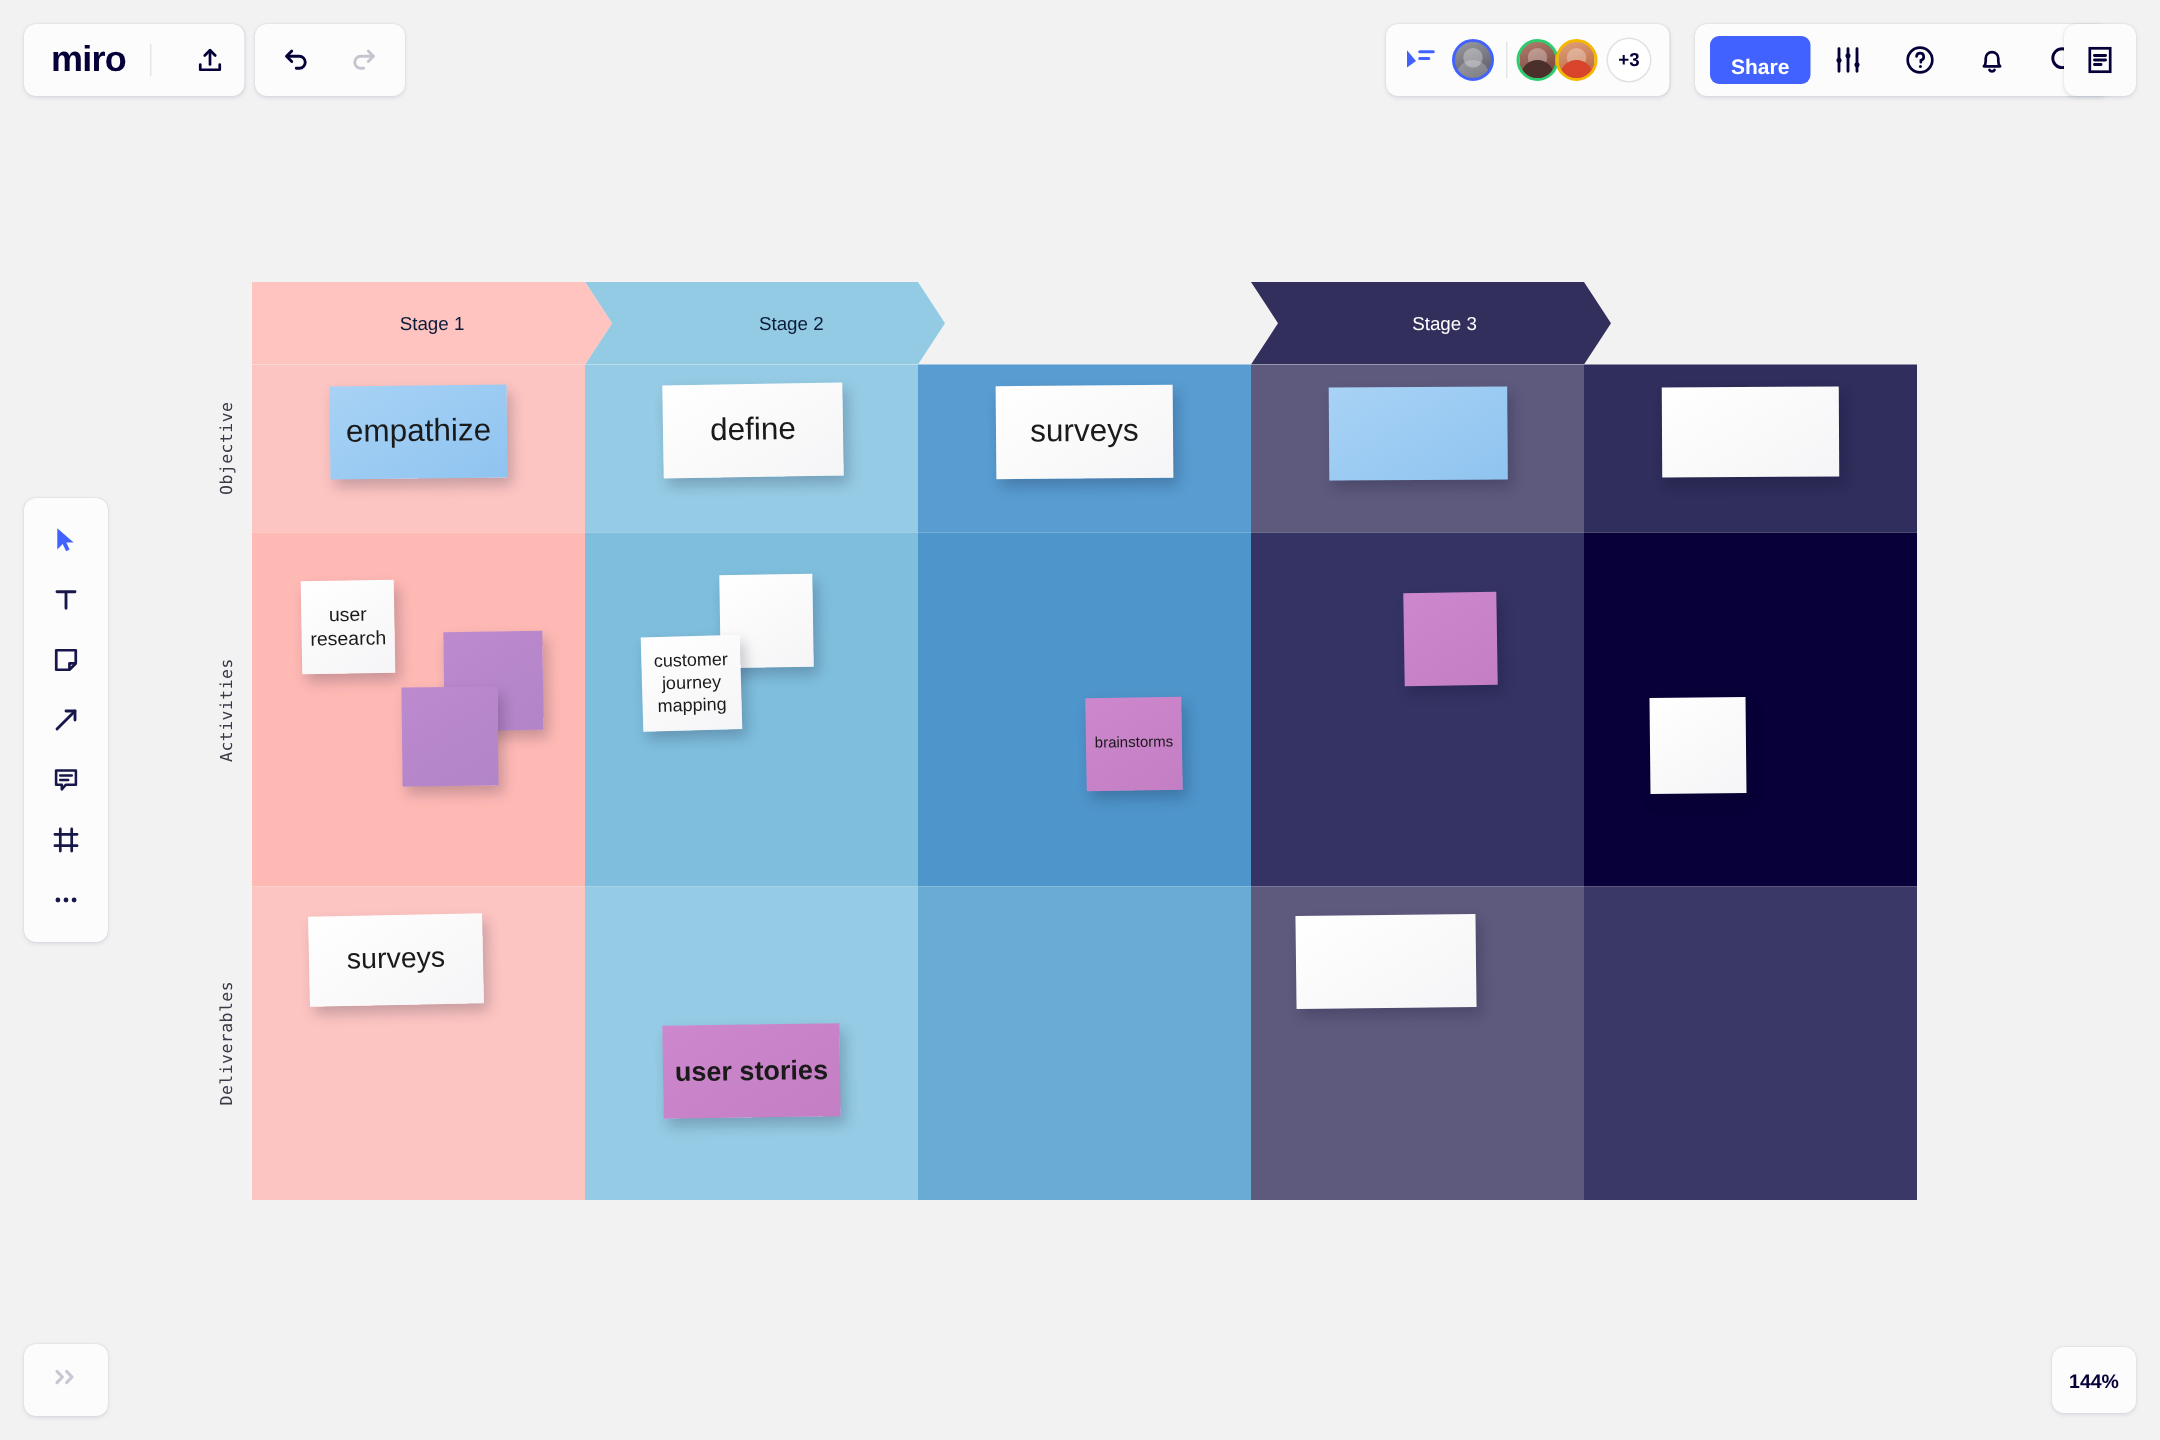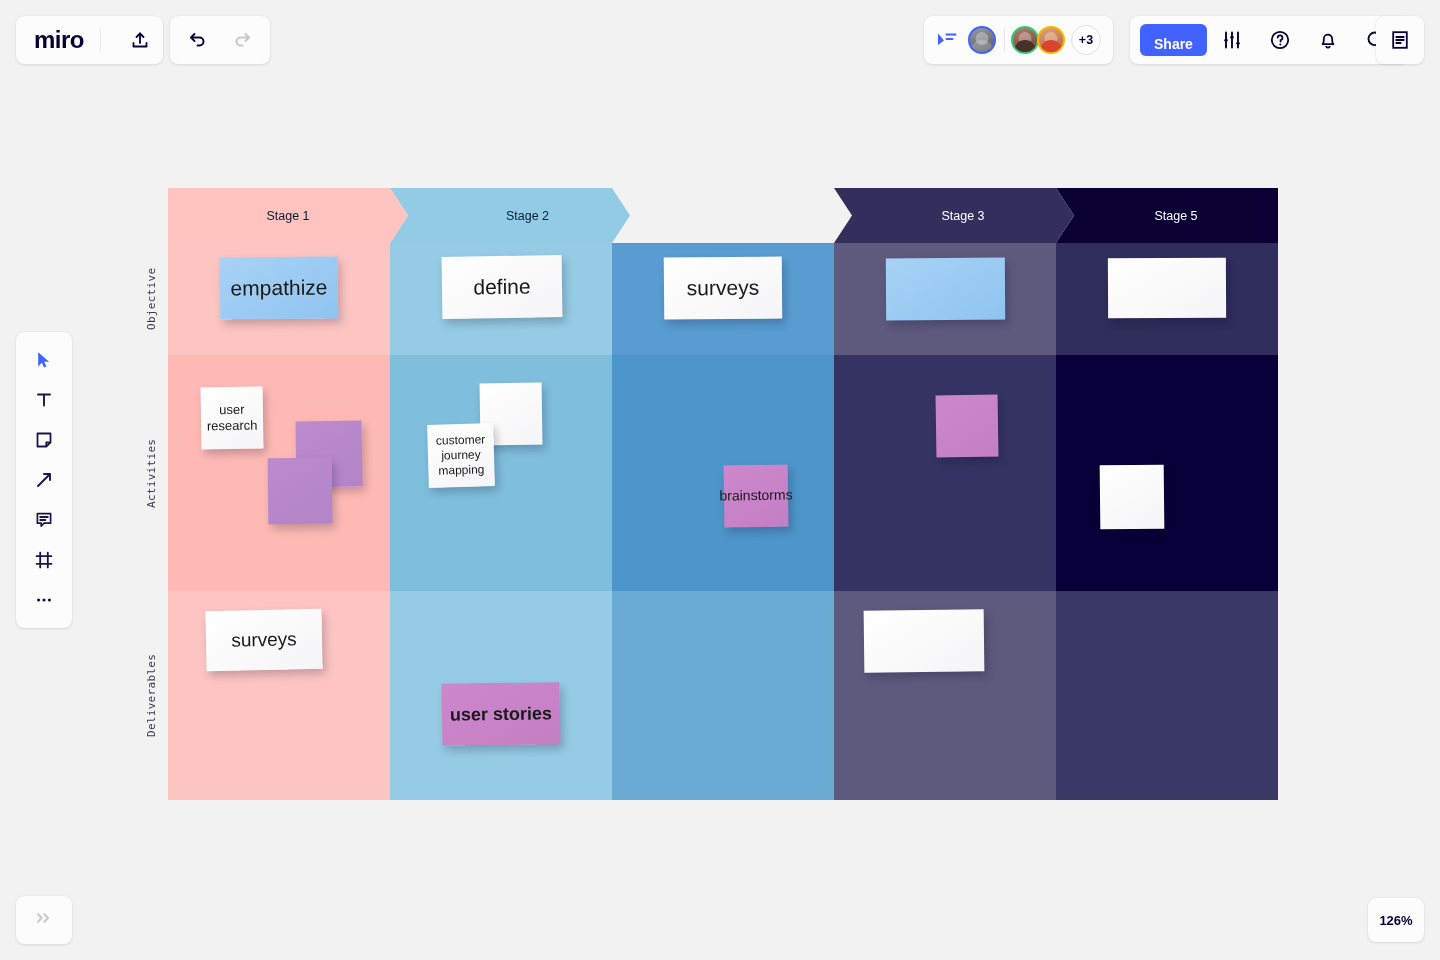--- a/index.html
+++ b/index.html
@@ -287,41 +287,38 @@
   <div class="bar" id="expand-bar">
     <span>
       <svg width="20" height="16" viewBox="0 0 20 16" fill="none" stroke="#c8c8d4" stroke-width="2.1" stroke-linecap="round" stroke-linejoin="round">
         <path d="M4 4.2 7.6 8 4 11.8"></path>
           <path d="M10.4 4.2 14 8l-3.6 3.8"></path>
       </svg>
     </span>
   </div>
 
   <div class="bar" id="zoom-bar">
-    <span>126%</span>
+    <span>144%</span>
   </div>
 
   <div id="board">
     <div class="rowlabels" id="row-labels">
         <div class="rowlabel" style="top: 0px; height: 112px;">Objective</div>
         <div class="rowlabel" style="top: 112px; height: 236px;">Activities</div>
         <div class="rowlabel" style="top: 348px; height: 209px;">Deliverables</div>
       </div>
     <div class="header-row" id="header-row">
         <div class="stage-head" style="left: 0px; width: 240px; background: rgb(255, 195, 192); color: rgb(11, 27, 58); z-index: 5; clip-path: polygon(0px 0px, 92.5% 0px, 100% 50%, 92.5% 100%, 0px 100%);">
           <span class="lbl">Stage 1</span>
         </div>
         <div class="stage-head" style="left: 222px; width: 240px; background: rgb(148, 203, 228); color: rgb(11, 27, 58); z-index: 4; clip-path: polygon(0px 0px, 92.5% 0px, 100% 50%, 92.5% 100%, 0px 100%, 7.5% 50%);">
           <span class="lbl" style="margin-left: 35px;">Stage 2</span>
         </div>
         <div class="stage-head" style="left: 666px; width: 240px; background: rgb(51, 47, 92); color: rgb(255, 255, 255); z-index: 2; clip-path: polygon(0px 0px, 92.5% 0px, 100% 50%, 92.5% 100%, 0px 100%, 7.5% 50%);">
           <span class="lbl" style="margin-left: 18px;">Stage 3</span>
-        </div>
-        <div class="stage-head" style="left: 888px; width: 222px; background: rgb(10, 0, 51); color: rgb(255, 255, 255); z-index: 1; clip-path: polygon(0px 0px, 100% 0px, 100% 100%, 0px 100%, 8.10811% 50%);">
-          <span class="lbl" style="margin-left: 18px;">Stage 5</span>
         </div>
       </div>
     <div class="grid" id="grid">
         <div class="cell" style="left: 0px; top: 0px; width: 222px; height: 112px; background: rgb(253, 197, 194);"></div>
         <div class="cell" style="left: 222px; top: 0px; width: 222px; height: 112px; background: rgb(149, 203, 228);"></div>
         <div class="cell" style="left: 444px; top: 0px; width: 222px; height: 112px; background: rgb(88, 156, 209);"></div>
         <div class="cell" style="left: 666px; top: 0px; width: 222px; height: 112px; background: rgb(93, 90, 126);"></div>
         <div class="cell" style="left: 888px; top: 0px; width: 222px; height: 112px; background: rgb(47, 46, 92);"></div>
         <div class="cell" style="left: 0px; top: 112px; width: 222px; height: 236px; background: rgb(254, 185, 181);"></div>
         <div class="cell" style="left: 222px; top: 112px; width: 222px; height: 236px; background: rgb(127, 190, 221);"></div>
@@ -349,21 +346,21 @@
         <div class="note white" style="left: 33px; top: 144px; width: 62px; height: 62px; font-size: 13px; transform: rotate(-1deg); z-index: 17;">
           <span style="white-space: pre-line;">user
 research</span>
         </div>
         <div class="note white" style="left: 312px; top: 140px; width: 62px; height: 62px; font-size: 13px; transform: rotate(-0.9deg); z-index: 18;"></div>
         <div class="note white" style="left: 260px; top: 181px; width: 66px; height: 63px; font-size: 12px; transform: rotate(-1.6deg); z-index: 19;">
           <span style="white-space: pre-line;">customer
 journey
 mapping</span>
         </div>
-        <div class="note magenta" style="left: 556px; top: 222px; width: 64px; height: 62px; font-size: 14px; transform: rotate(-0.9deg); z-index: 20; align-items: center;">
+        <div class="note magenta" style="left: 556px; top: 222px; width: 64px; height: 62px; font-size: 10px; transform: rotate(-0.9deg); z-index: 20; align-items: center;">
           <span style="white-space: pre-line;">brainstorms</span>
         </div>
         <div class="note magenta" style="left: 768px; top: 152px; width: 62px; height: 62px; font-size: 13px; transform: rotate(-0.9deg); z-index: 21;"></div>
         <div class="note white" style="left: 932px; top: 222px; width: 64px; height: 64px; font-size: 13px; transform: rotate(-0.6deg); z-index: 22;"></div>
         <div class="note white" style="left: 38px; top: 367px; width: 116px; height: 60px; font-size: 19px; transform: rotate(-1.2deg); z-index: 23;">
           <span style="white-space: pre-line;">surveys</span>
         </div>
         <div class="note magenta" style="left: 274px; top: 440px; width: 118px; height: 62px; font-size: 18px; transform: rotate(-0.8deg); z-index: 24;">
           <span style="white-space: pre-line; font-weight: bold;">user stories</span>
         </div>

